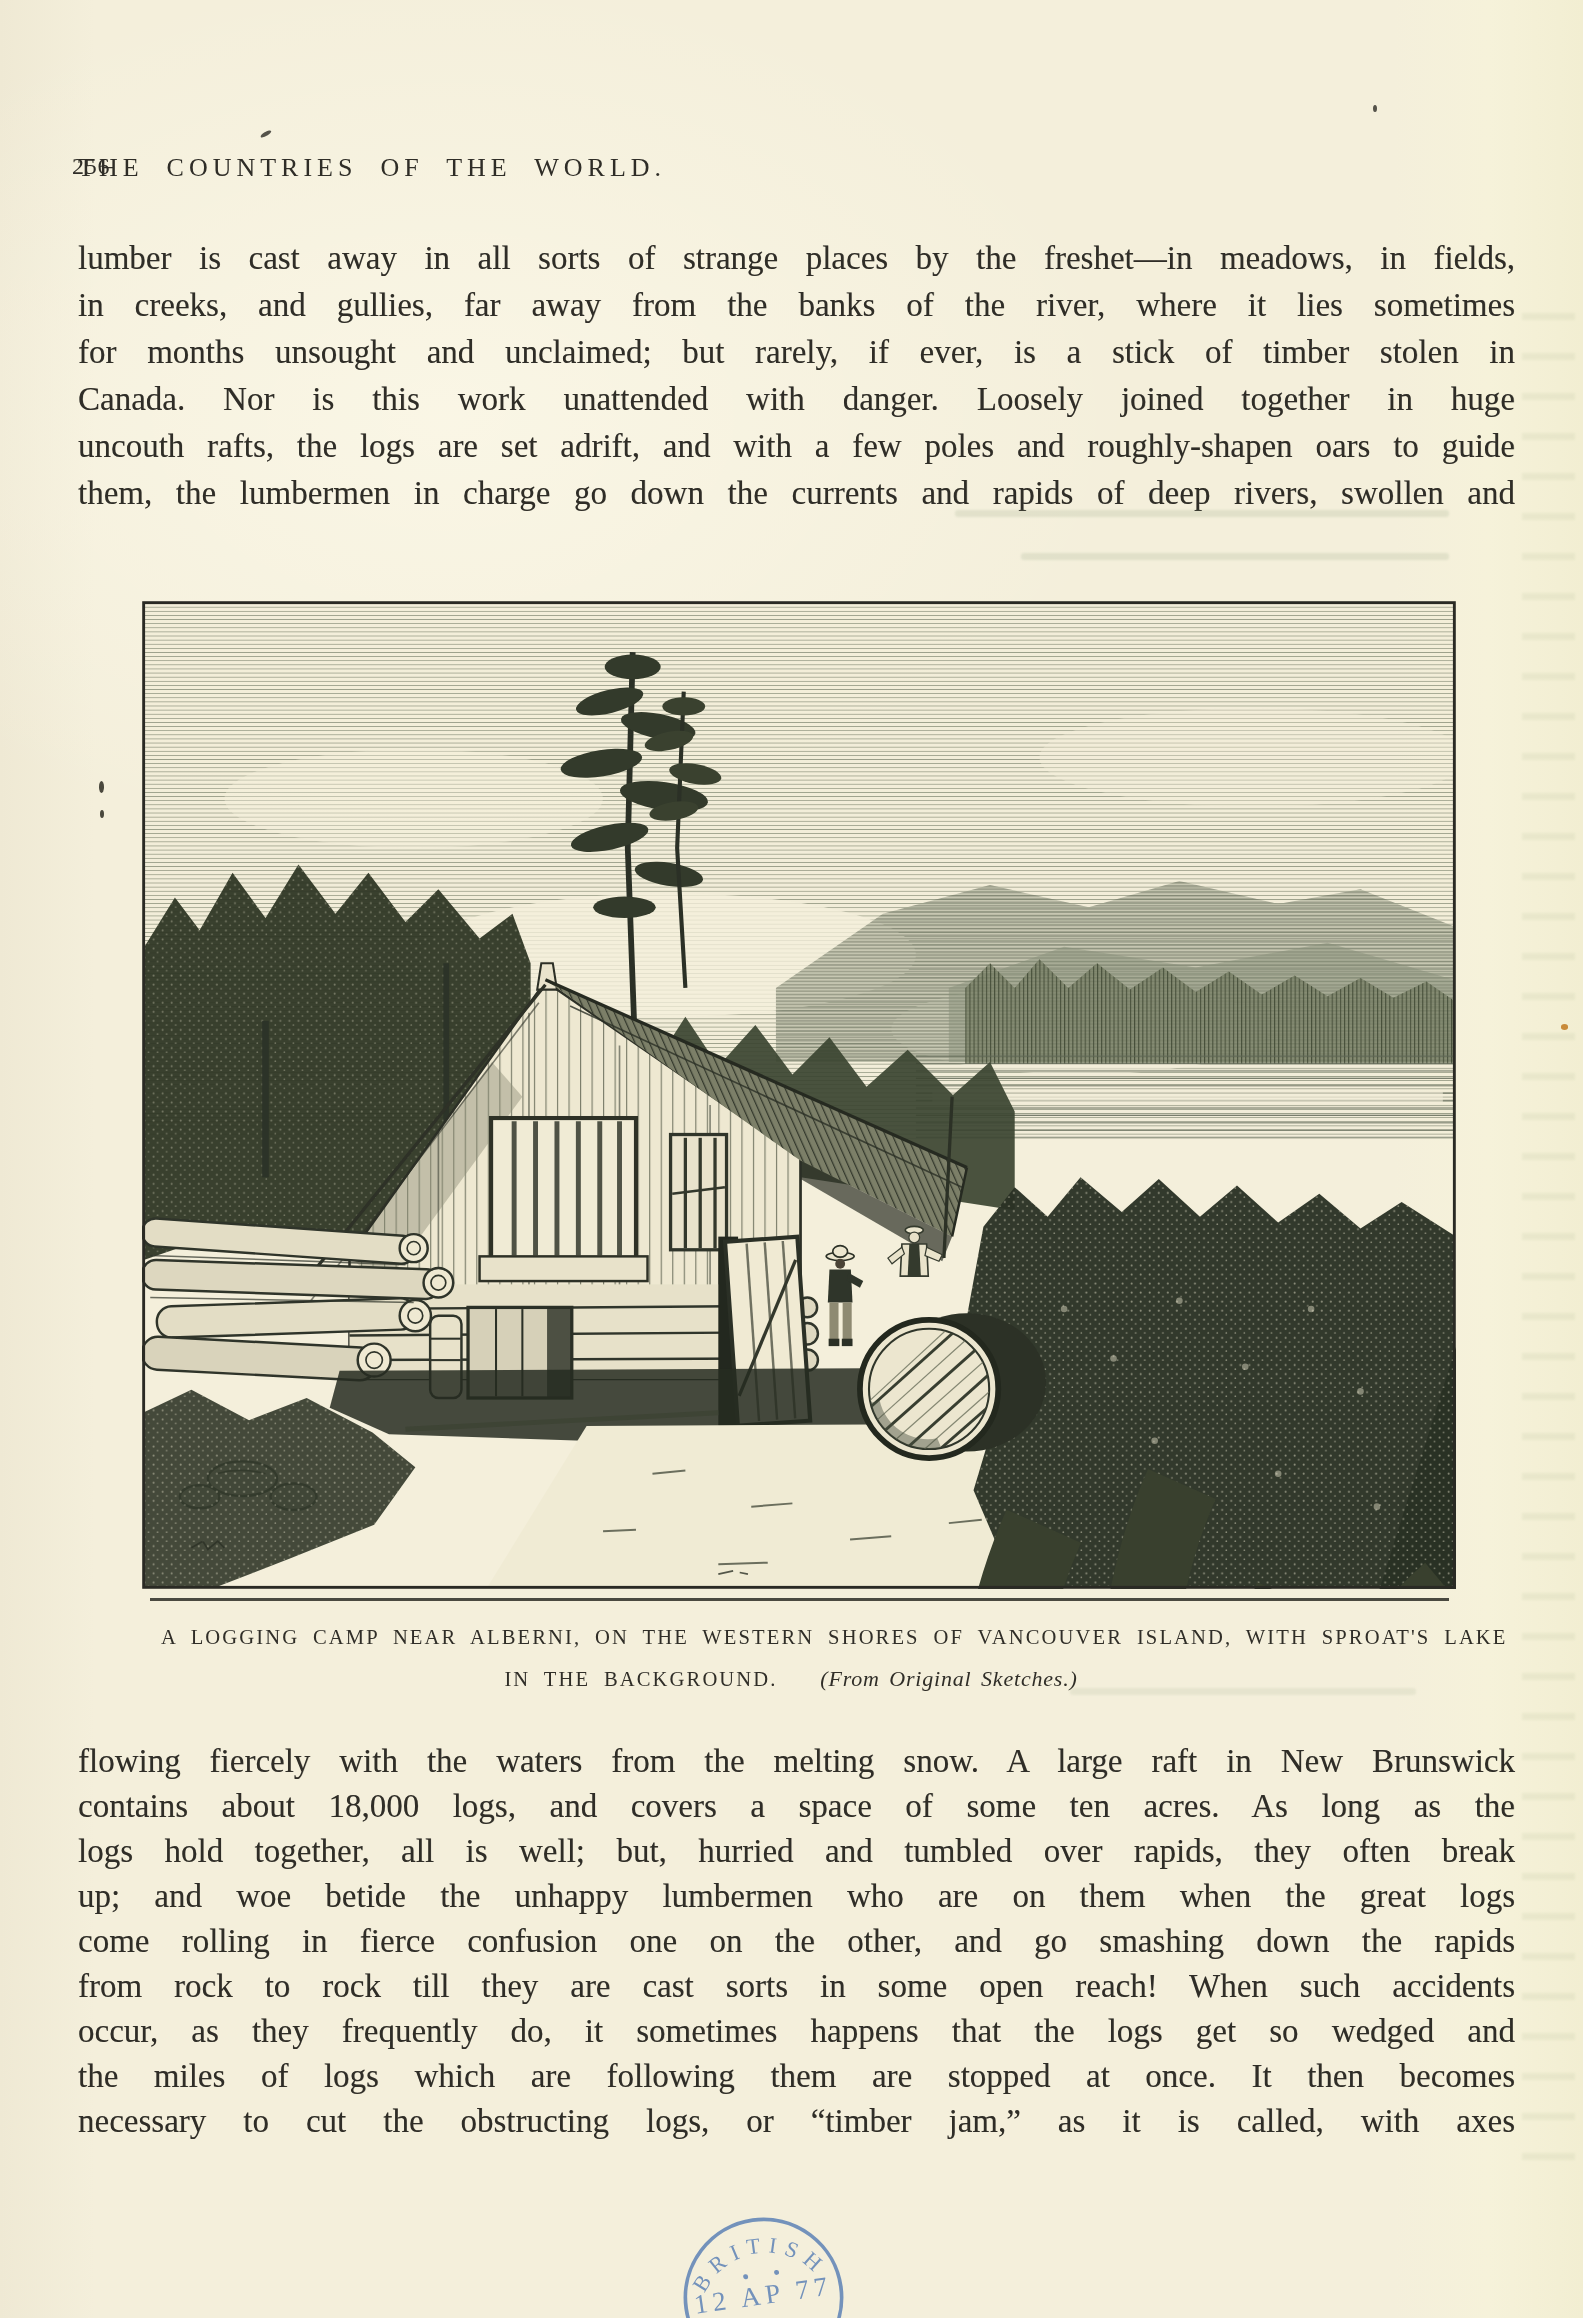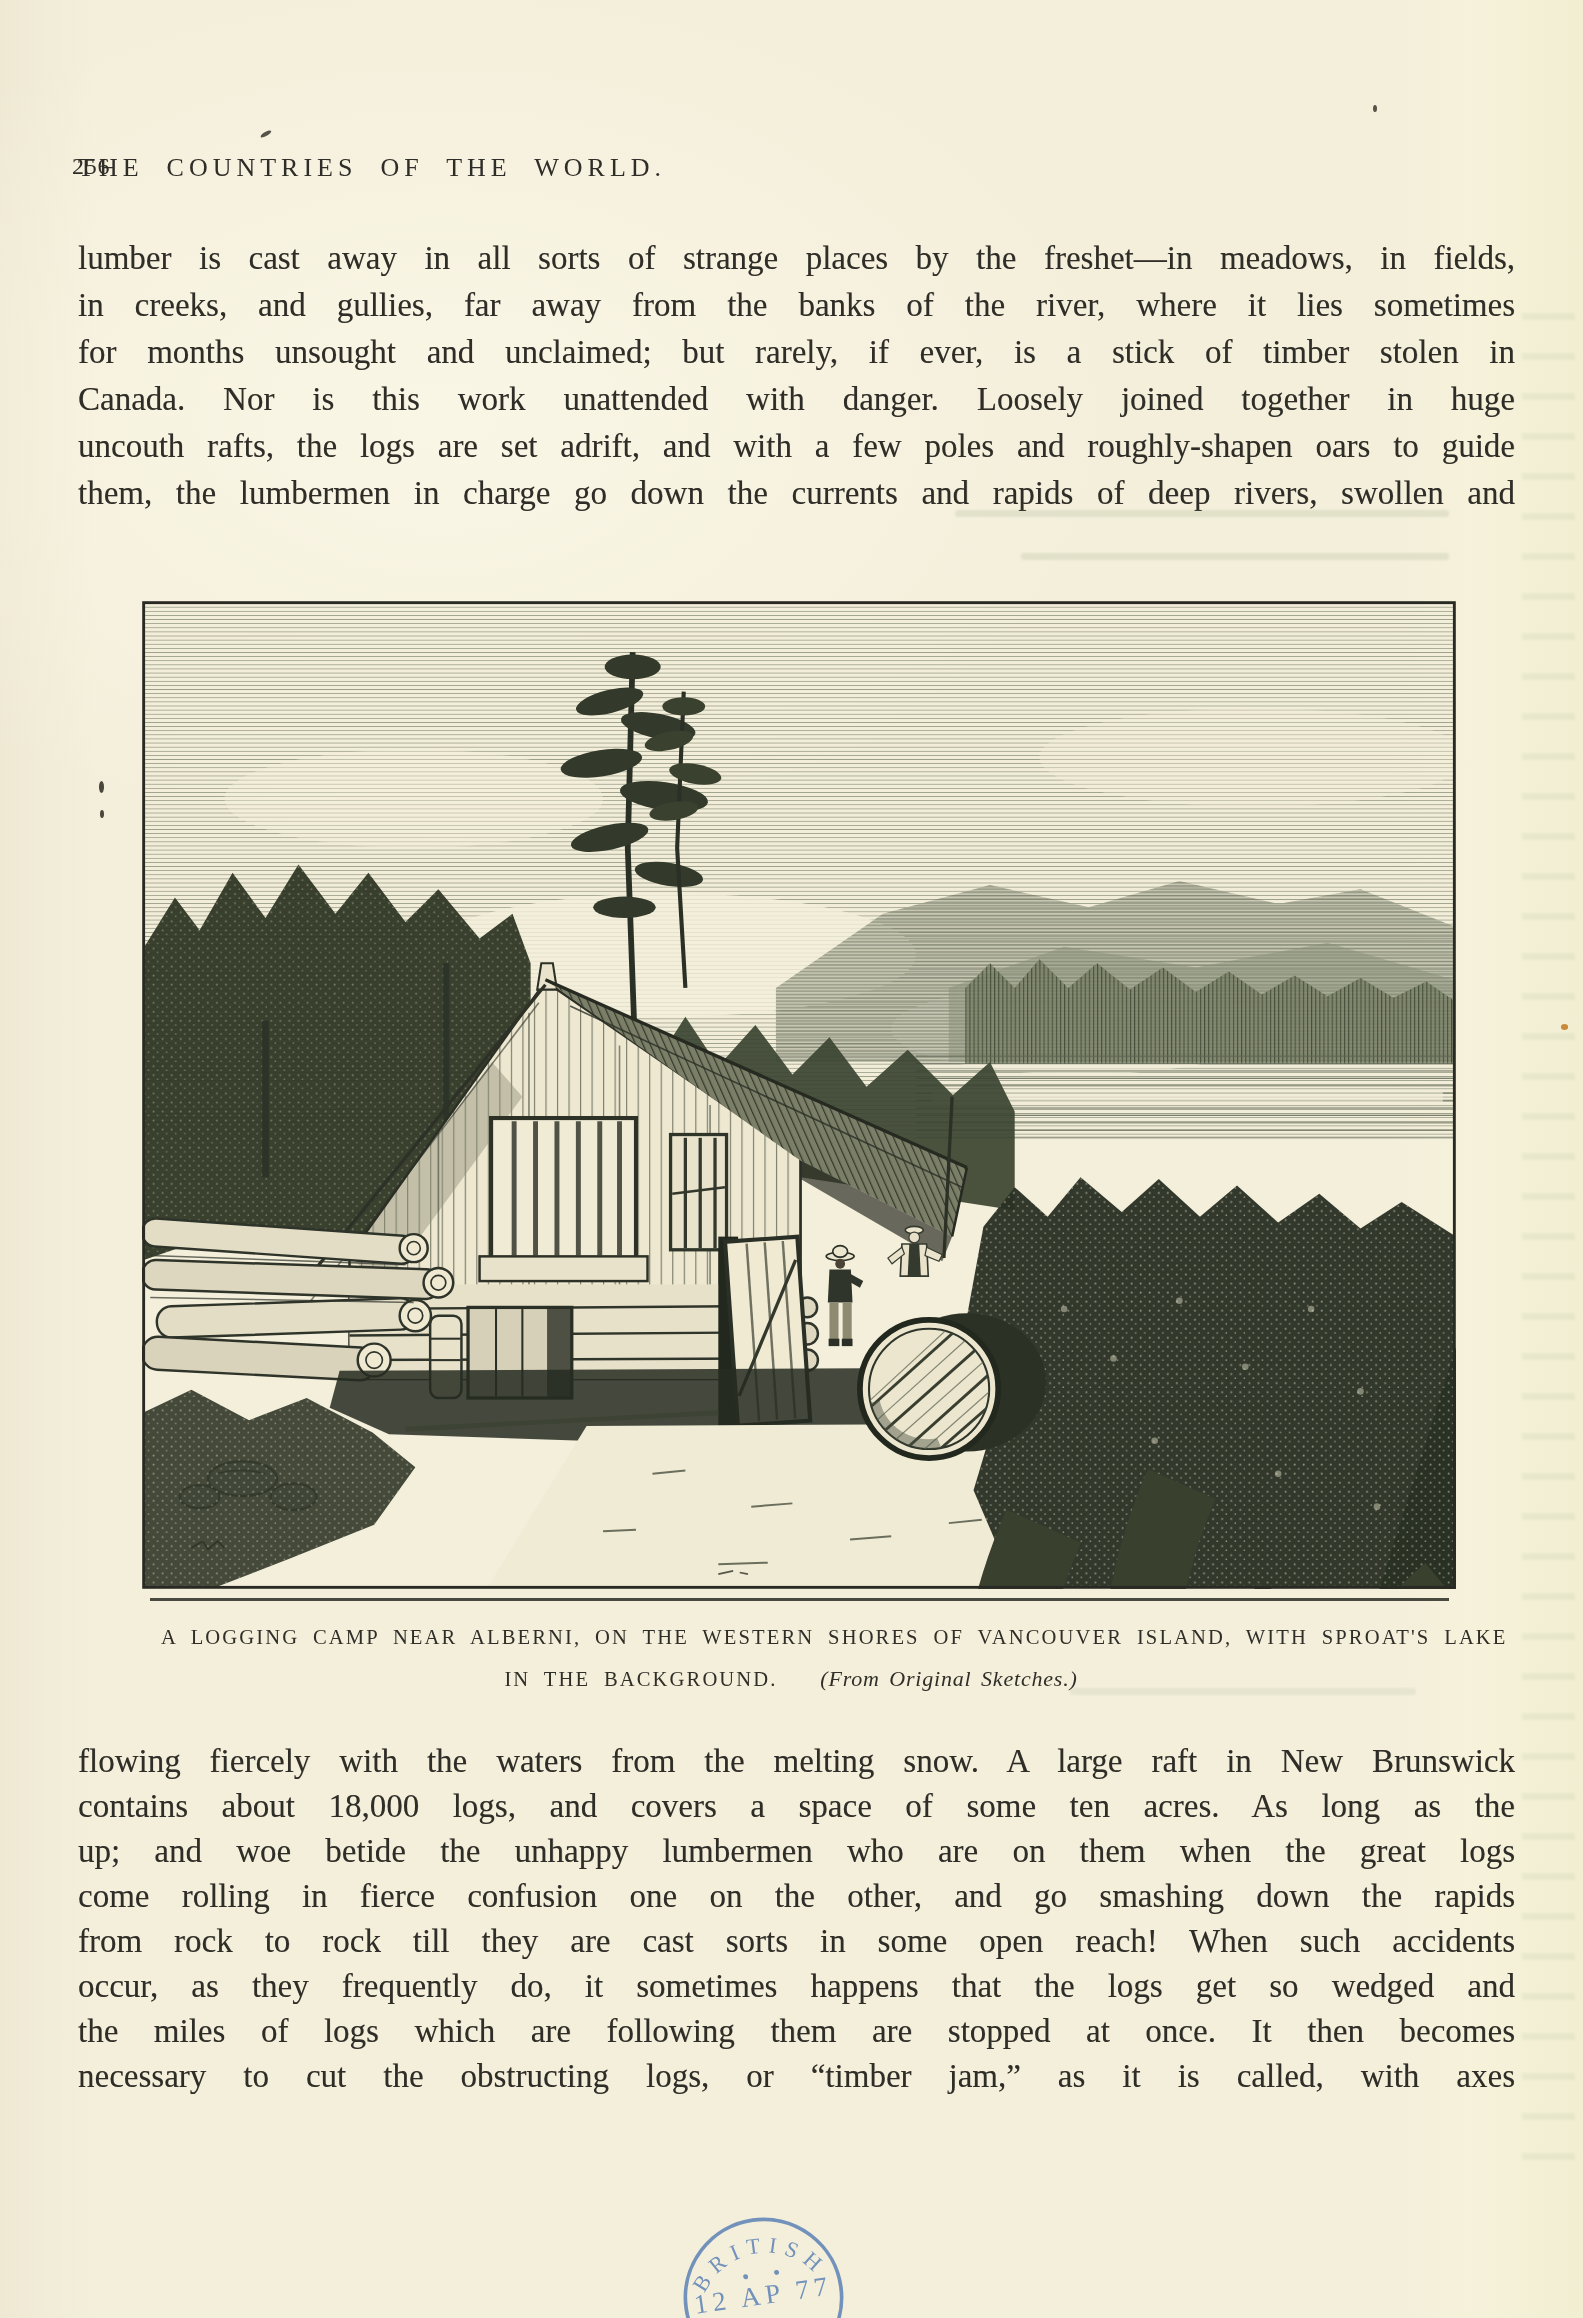--- a/index.html
+++ b/index.html
@@ -375,20 +375,21 @@
     <div class="cline">
       <span>IN THE BACKGROUND.</span>
       <span style="display:inline-block;width:15px;"></span>
       <span class="credit">(From Original Sketches.)</span>
     </div>
   </div>
 
   <div class="abs para p2">
     <div class="jline">flowing fiercely with the waters from the melting snow.  A large raft in New Brunswick</div>
     <div class="jline">contains about 18,000 logs, and covers a space of some ten acres.  As long as the</div>
+    <div class="jline">logs hold together, all is well; but, hurried and tumbled over rapids, they often break</div>
     <div class="jline">up; and woe betide the unhappy lumbermen who are on them when the great logs</div>
     <div class="jline">come rolling in fierce confusion one on the other, and go smashing down the rapids</div>
     <div class="jline">from rock to rock till they are cast sorts in some open reach!  When such accidents</div>
     <div class="jline">occur, as they frequently do, it sometimes happens that the logs get so wedged and</div>
     <div class="jline">the miles of logs which are following them are stopped at once.  It then becomes</div>
     <div class="jline">necessary to cut the obstructing logs, or “timber jam,” as it is called, with axes</div>
   </div>
 
   <div class="abs stamp">
     <svg width="171" height="171" viewBox="0 0 208 208" xmlns="http://www.w3.org/2000/svg">

